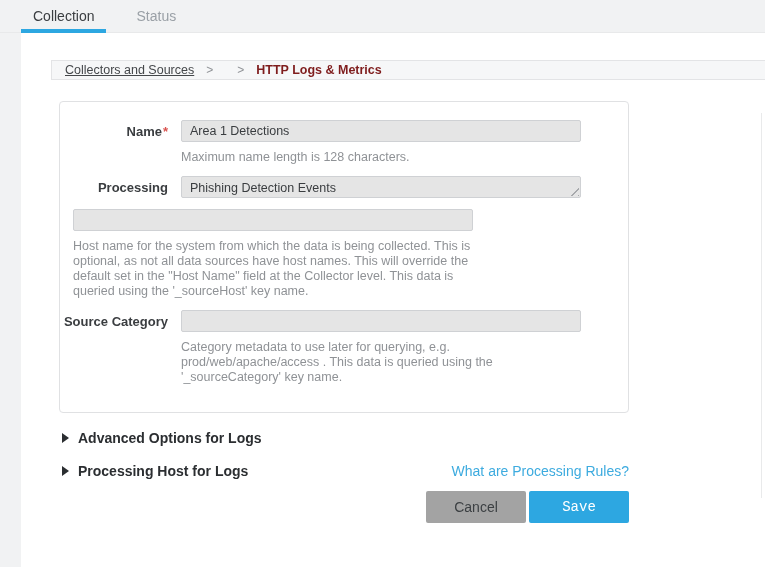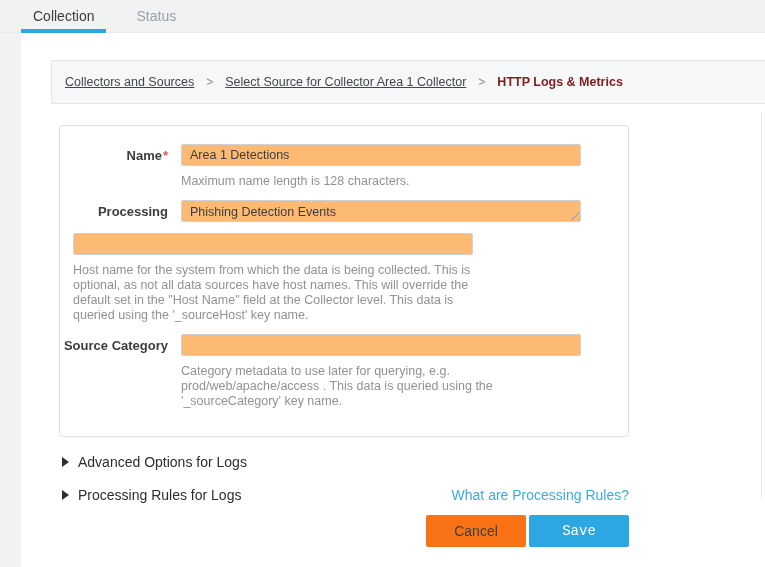--- a/index.html
+++ b/index.html
@@ -58,21 +58,21 @@
   }
 
   
   .content { margin-left: 21px; padding-top: 27px; }
 
   .breadcrumb {
     margin-left: 30px;
     background: #f6f7f8;
     border: 1px solid #e3e4e6;
     border-right: none;
-    height: 44px;
+    height: 20px;
     display: flex;
     align-items: center;
     padding: 4px 13px;
     font-size: 12.5px;
     white-space: nowrap;
     overflow: hidden;
   }
   .breadcrumb a {
     color: #44474a;
     text-decoration: underline;
@@ -103,21 +103,21 @@
     color: #3a3d40;
     padding-top: 4px;
   }
   .req { color: #d9534f; margin-left: 1px; }
   .ffield { margin-left: 13px; width: 400px; }
   .finput {
     width: 400px;
     height: 22px;
     border: 1px solid #cfd1d4;
     border-radius: 2px;
-    background: #fdba74;
+    background: #e5e5e5;
     font-family: "Liberation Sans", "DejaVu Sans", sans-serif;
     font-size: 12.5px;
     color: #3a3d40;
     padding: 2px 8px;
     outline: none;
     display: block;
   }
   .ta-wrap { position: relative; width: 400px; }
   textarea.finput { resize: none; overflow: hidden; line-height: 16px; padding-top: 3px; }
   .resize-handle {
@@ -145,21 +145,21 @@
   .tri {
     width: 0; height: 0;
     border-left: 7px solid #2b2e31;
     border-top: 5px solid transparent;
     border-bottom: 5px solid transparent;
     margin-right: 9px;
     flex: 0 0 auto;
   }
   .toggle-label {
     font-size: 14px;
-    font-weight: normal;
+    font-weight: bold;
     color: #2b2e31;
   }
   .sections { margin-left: 41px; width: 567px; }
   .section-line { margin-top: 17px; display: flex; align-items: center; justify-content: space-between; }
   .help-link {
     font-size: 14px;
     color: #3dabdf;
     text-decoration: none;
     cursor: pointer;
   }
@@ -175,21 +175,21 @@
   .btn {
     height: 32px;
     min-width: 100px;
     border: none;
     border-radius: 2px;
     font-family: "Liberation Sans", "DejaVu Sans", sans-serif;
     font-size: 14px;
     cursor: pointer;
     padding: 0 18px;
   }
-  .btn.cancel { background: #f97316; color: #3c4043; }
+  .btn.cancel { background: #a3a3a3; color: #3c4043; }
   .btn.save { background: var(--accent, #2da7e1); color: #ffffff; font-family: Liberation Mono, monospace; }
 </style>
 </head>
 <body>
 
 <div class="page">
 
   <header class="tabbar">
     <div class="tab active">
       <span>Collection</span>
@@ -200,21 +200,20 @@
   </header>
 
   <div class="left-strip"></div>
   <div class="right-line"></div>
 
   <main class="content">
 
     <nav class="breadcrumb">
       <a>Collectors and Sources</a>
       <span class="sep">&gt;</span>
-      <a>Select Source for Collector Area 1 Collector</a>
       <span class="sep">&gt;</span>
       <span class="crumb-current">HTTP Logs &amp; Metrics</span>
     </nav>
 
     <section class="panel">
 
       <div class="frow">
         <label class="flabel"><span>Name</span><span class="req">*</span></label>
         <div class="ffield">
           <input class="finput" type="text" value="Area 1 Detections" style="">
@@ -252,21 +251,21 @@
     <div class="sections">
       <div class="section-line">
         <div class="toggle-row">
           <span class="tri"></span>
           <span class="toggle-label">Advanced Options for Logs</span>
         </div>
       </div>
       <div class="section-line">
         <div class="toggle-row">
           <span class="tri"></span>
-          <span class="toggle-label">Processing Rules for Logs</span>
+          <span class="toggle-label">Processing Host for Logs</span>
         </div>
         <a class="help-link">What are Processing Rules?</a>
       </div>
     </div>
 
     <div class="btn-row">
       <button class="btn cancel">Cancel</button>
       <button class="btn save">Save</button>
     </div>
 

